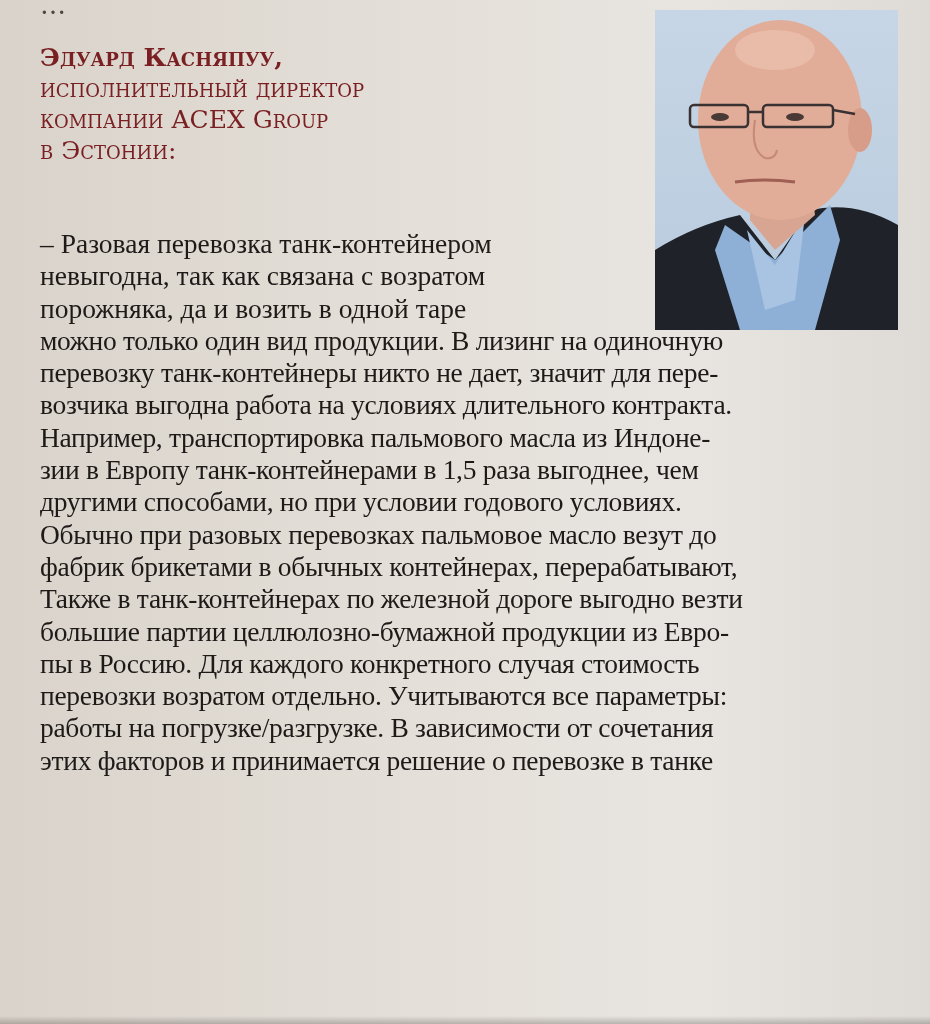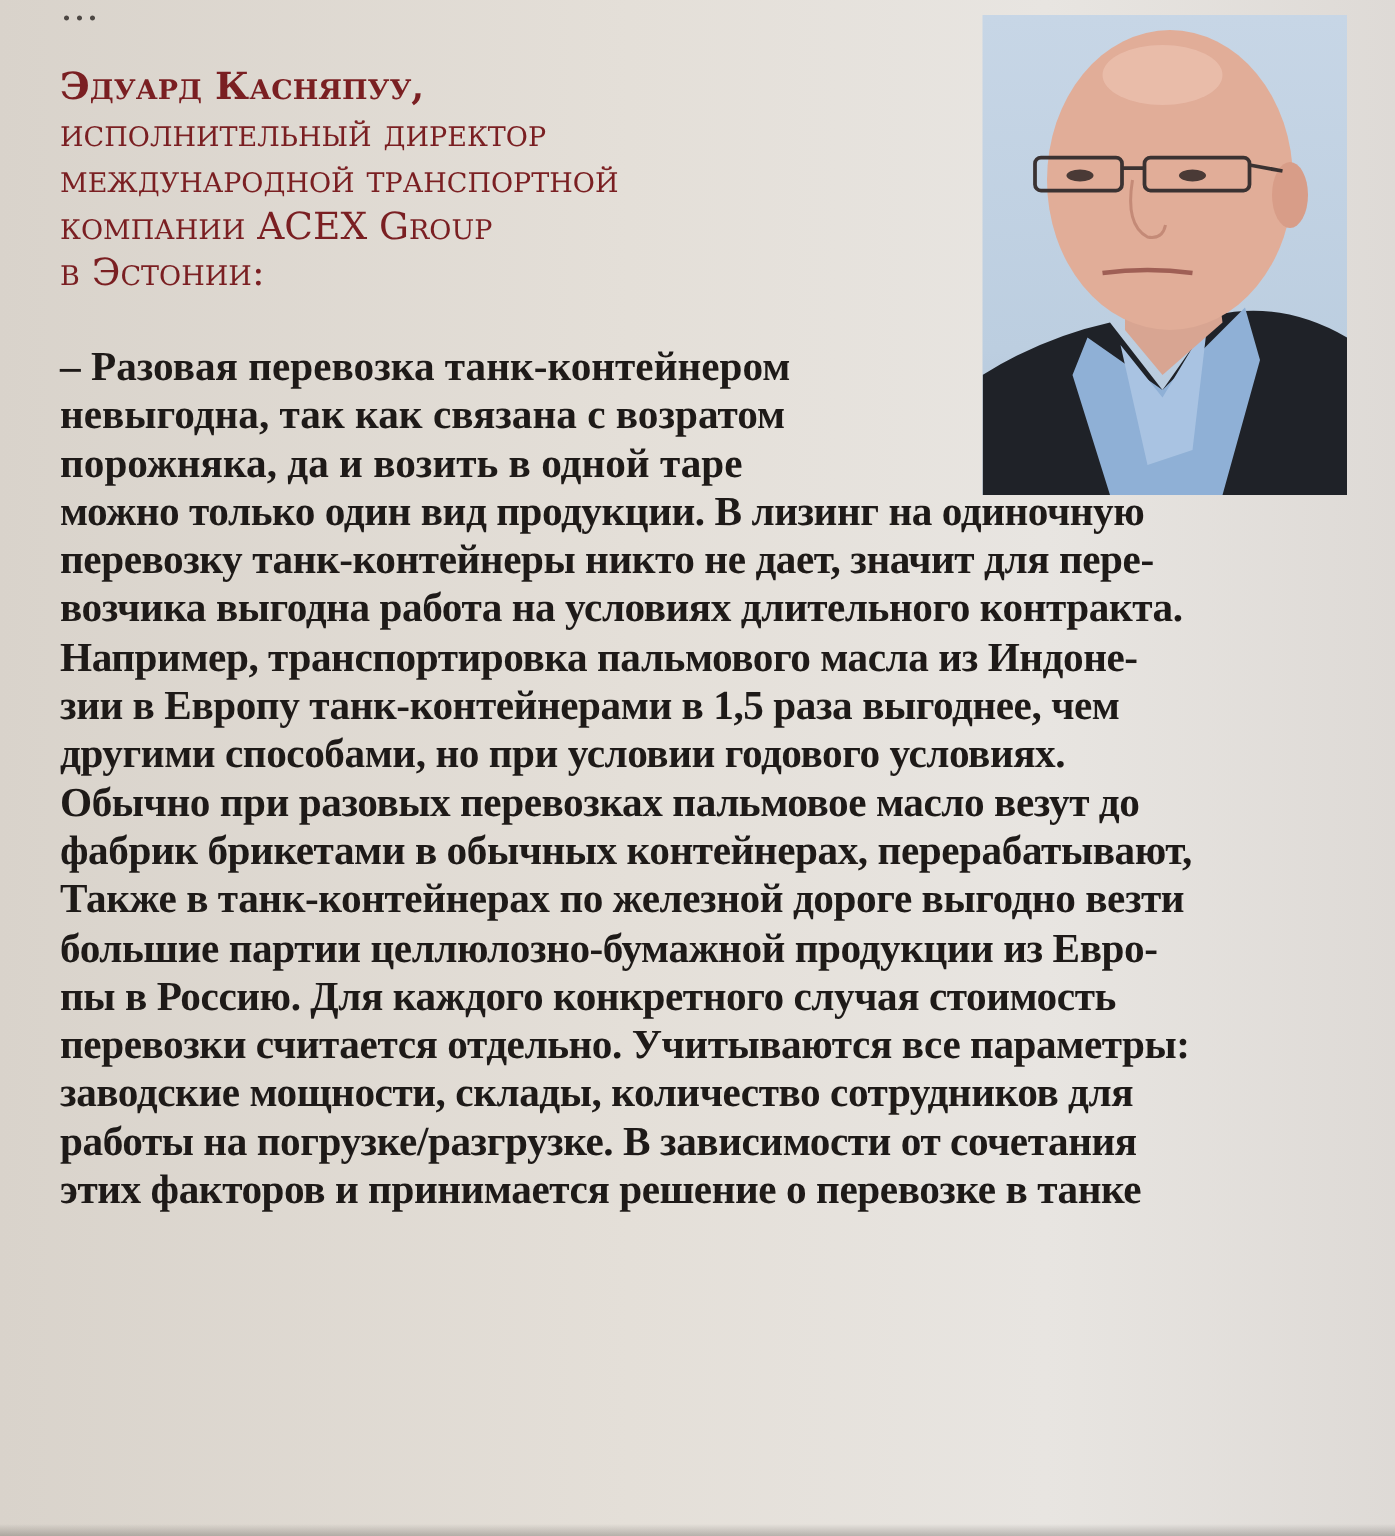--- a/index.html
+++ b/index.html
@@ -9,35 +9,34 @@
     font-family: "DejaVu Serif", "Liberation Serif", serif;
     color: #1e1a18;
   }
   .topstrip { position: absolute; left: 0; top: 0; width: 930px; height: 14px; overflow: hidden; }
   .topstrip span { position: absolute; top: -10px; left: 40px; font-size: 26px; color: #2a2522; letter-spacing: 2px; opacity: 0.8; }
   .heading { position: absolute; left: 40px; top: 42px; width: 600px; color: #7a1f22; font-variant: small-caps; font-size: 25px; line-height: 31px; }
   .heading div { white-space: nowrap; }
   .heading .name { font-weight: bold; }
   .photo { position: absolute; left: 655px; top: 10px; width: 243px; height: 320px; background: linear-gradient(180deg, #c7d6e6 0%, #bccee0 70%, #b2c4d8 100%); overflow: hidden; }
   .body-text { position: absolute; left: 40px; top: 228px; width: 880px; font-family: "Liberation Serif", serif; font-size: 27.5px; line-height: 32.3px; }
-  .body-text .line { white-space: nowrap; height: 32.3px; font-weight: bold; }
+  .body-text .line { white-space: nowrap; height: 32.3px; }
   .line.narrow { letter-spacing: -0.3px; }
   .pageedge { position: absolute; left: 0; bottom: 0; width: 930px; height: 8px; background: linear-gradient(180deg, rgba(0,0,0,0), rgba(40,35,30,0.25)); }
 </style>
 </head>
 <body>
 
 <div class="topstrip">
     <span>…</span>
   </div>
 
 <div class="heading">
   <div class="name">Эдуард Касняпуу,</div>
   <div>исполнительный директор</div>
-  <div>международной транспортной</div>
   <div>компании ACEX Group</div>
   <div>в Эстонии:</div>
 </div>
 
 <div class="photo" title="Портрет Эдуарда Касняпуу: мужчина в очках, голубой рубашке и тёмном пиджаке">
   <svg width="243" height="320" viewBox="0 0 243 320">
 
     <path d="M0 240 Q40 215 85 205 L120 250 L155 200 Q200 190 243 215 L243 320 L0 320 Z" fill="#1f2228"></path>
 
     <path d="M70 215 L120 250 L175 195 L185 230 L160 320 L85 320 L60 240 Z" fill="#8fb0d6"></path>
@@ -72,19 +71,18 @@
   <div class="line narrow">перевозку танк-контейнеры никто не дает, значит для пере-</div>
   <div class="line narrow">возчика выгодна работа на условиях длительного контракта.</div>
   <div class="line narrow">Например, транспортировка пальмового масла из Индоне-</div>
   <div class="line narrow">зии в Европу танк-контейнерами в 1,5 раза выгоднее, чем</div>
   <div class="line narrow">другими способами, но при условии годового условиях.</div>
   <div class="line narrow">Обычно при разовых перевозках пальмовое масло везут до</div>
   <div class="line narrow">фабрик брикетами в обычных контейнерах, перерабатывают,</div>
   <div class="line narrow">Также в танк-контейнерах по железной дороге выгодно везти</div>
   <div class="line narrow">большие партии целлюлозно-бумажной продукции из Евро-</div>
   <div class="line narrow">пы в Россию. Для каждого конкретного случая стоимость</div>
-  <div class="line narrow">перевозки считается отдельно. Учитываются все параметры:</div>
-  <div class="line narrow">заводские мощности, склады, количество сотрудников для</div>
+  <div class="line narrow">перевозки возратом отдельно. Учитываются все параметры:</div>
   <div class="line narrow">работы на погрузке/разгрузке. В зависимости от сочетания</div>
   <div class="line narrow">этих факторов и принимается  решение о перевозке в танке</div>
 </div>
 
 <div class="pageedge"></div>
 
 </body></html>

